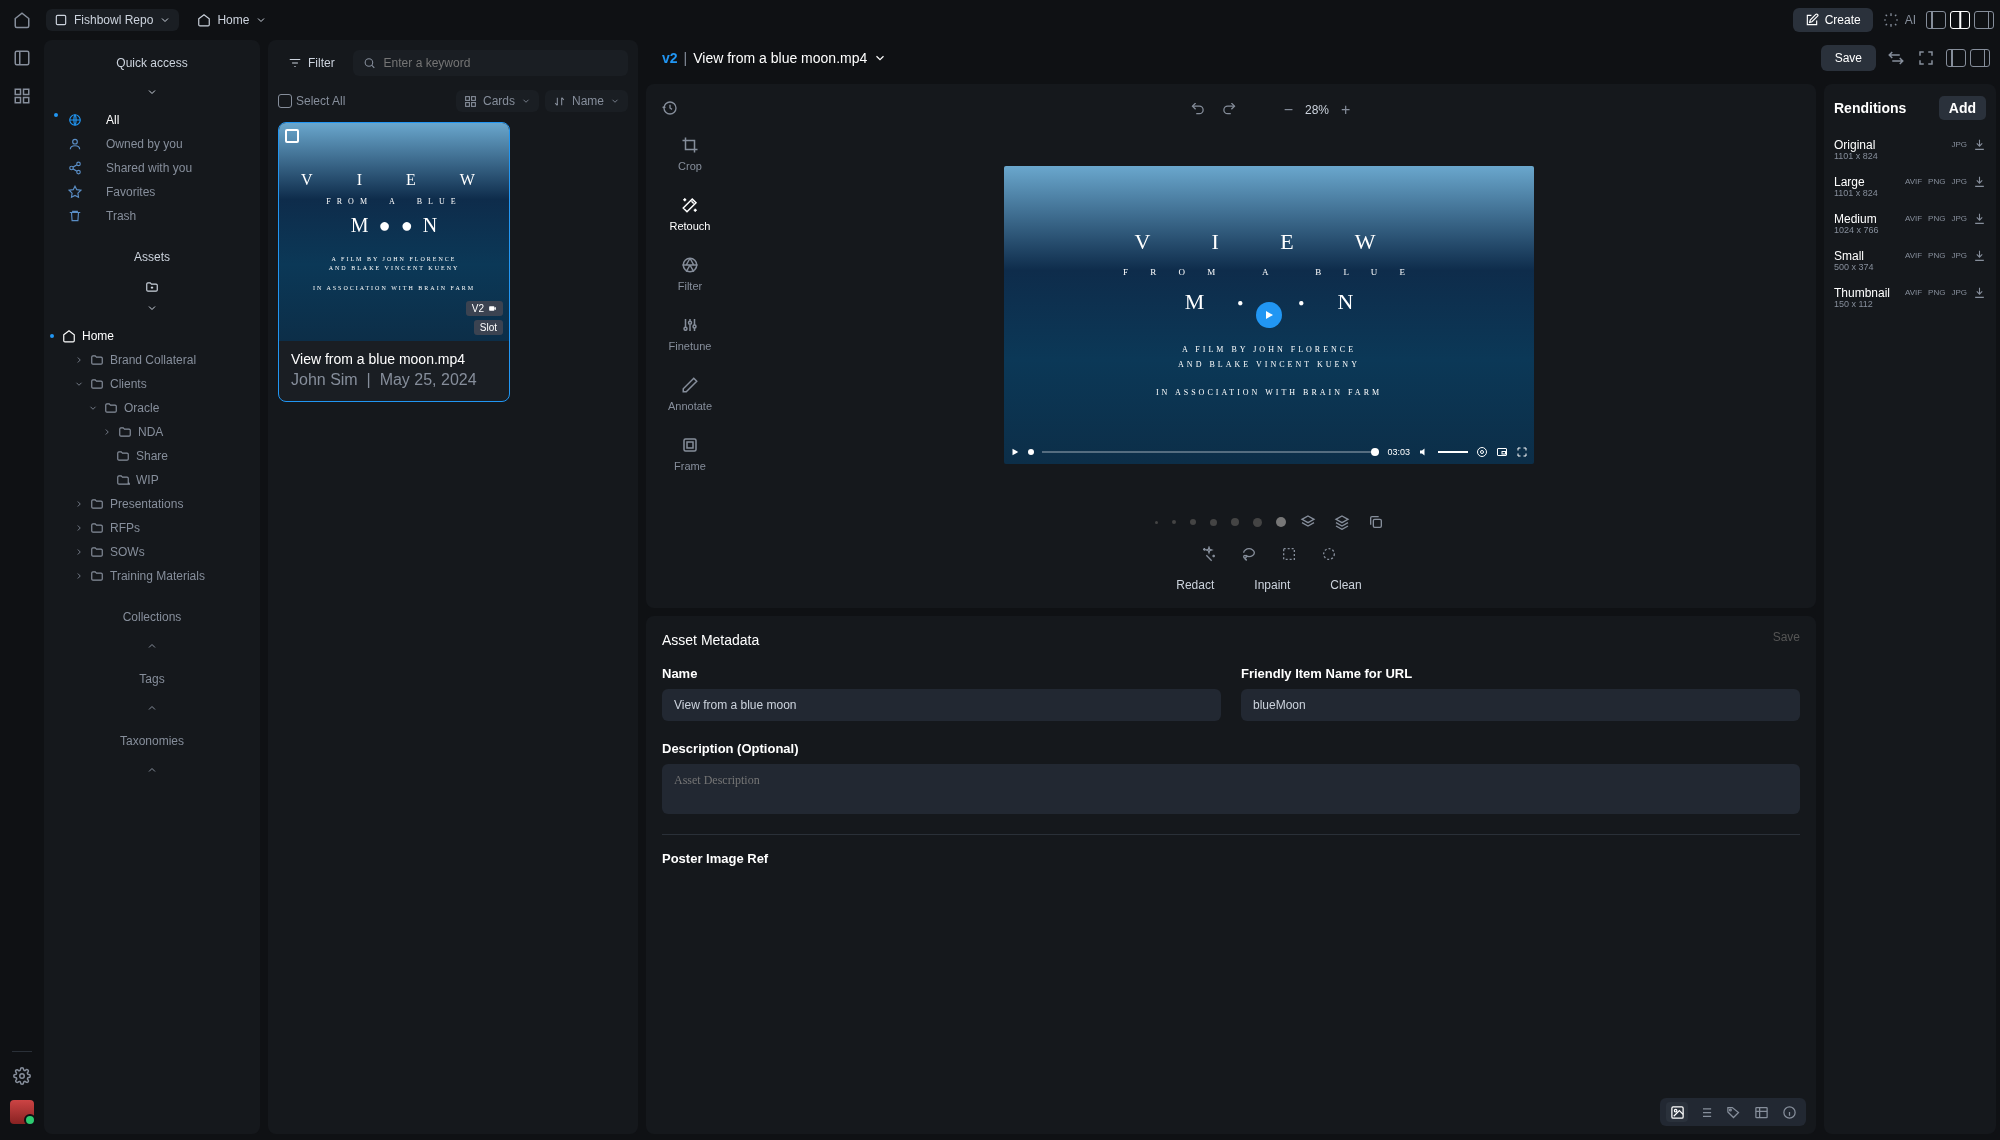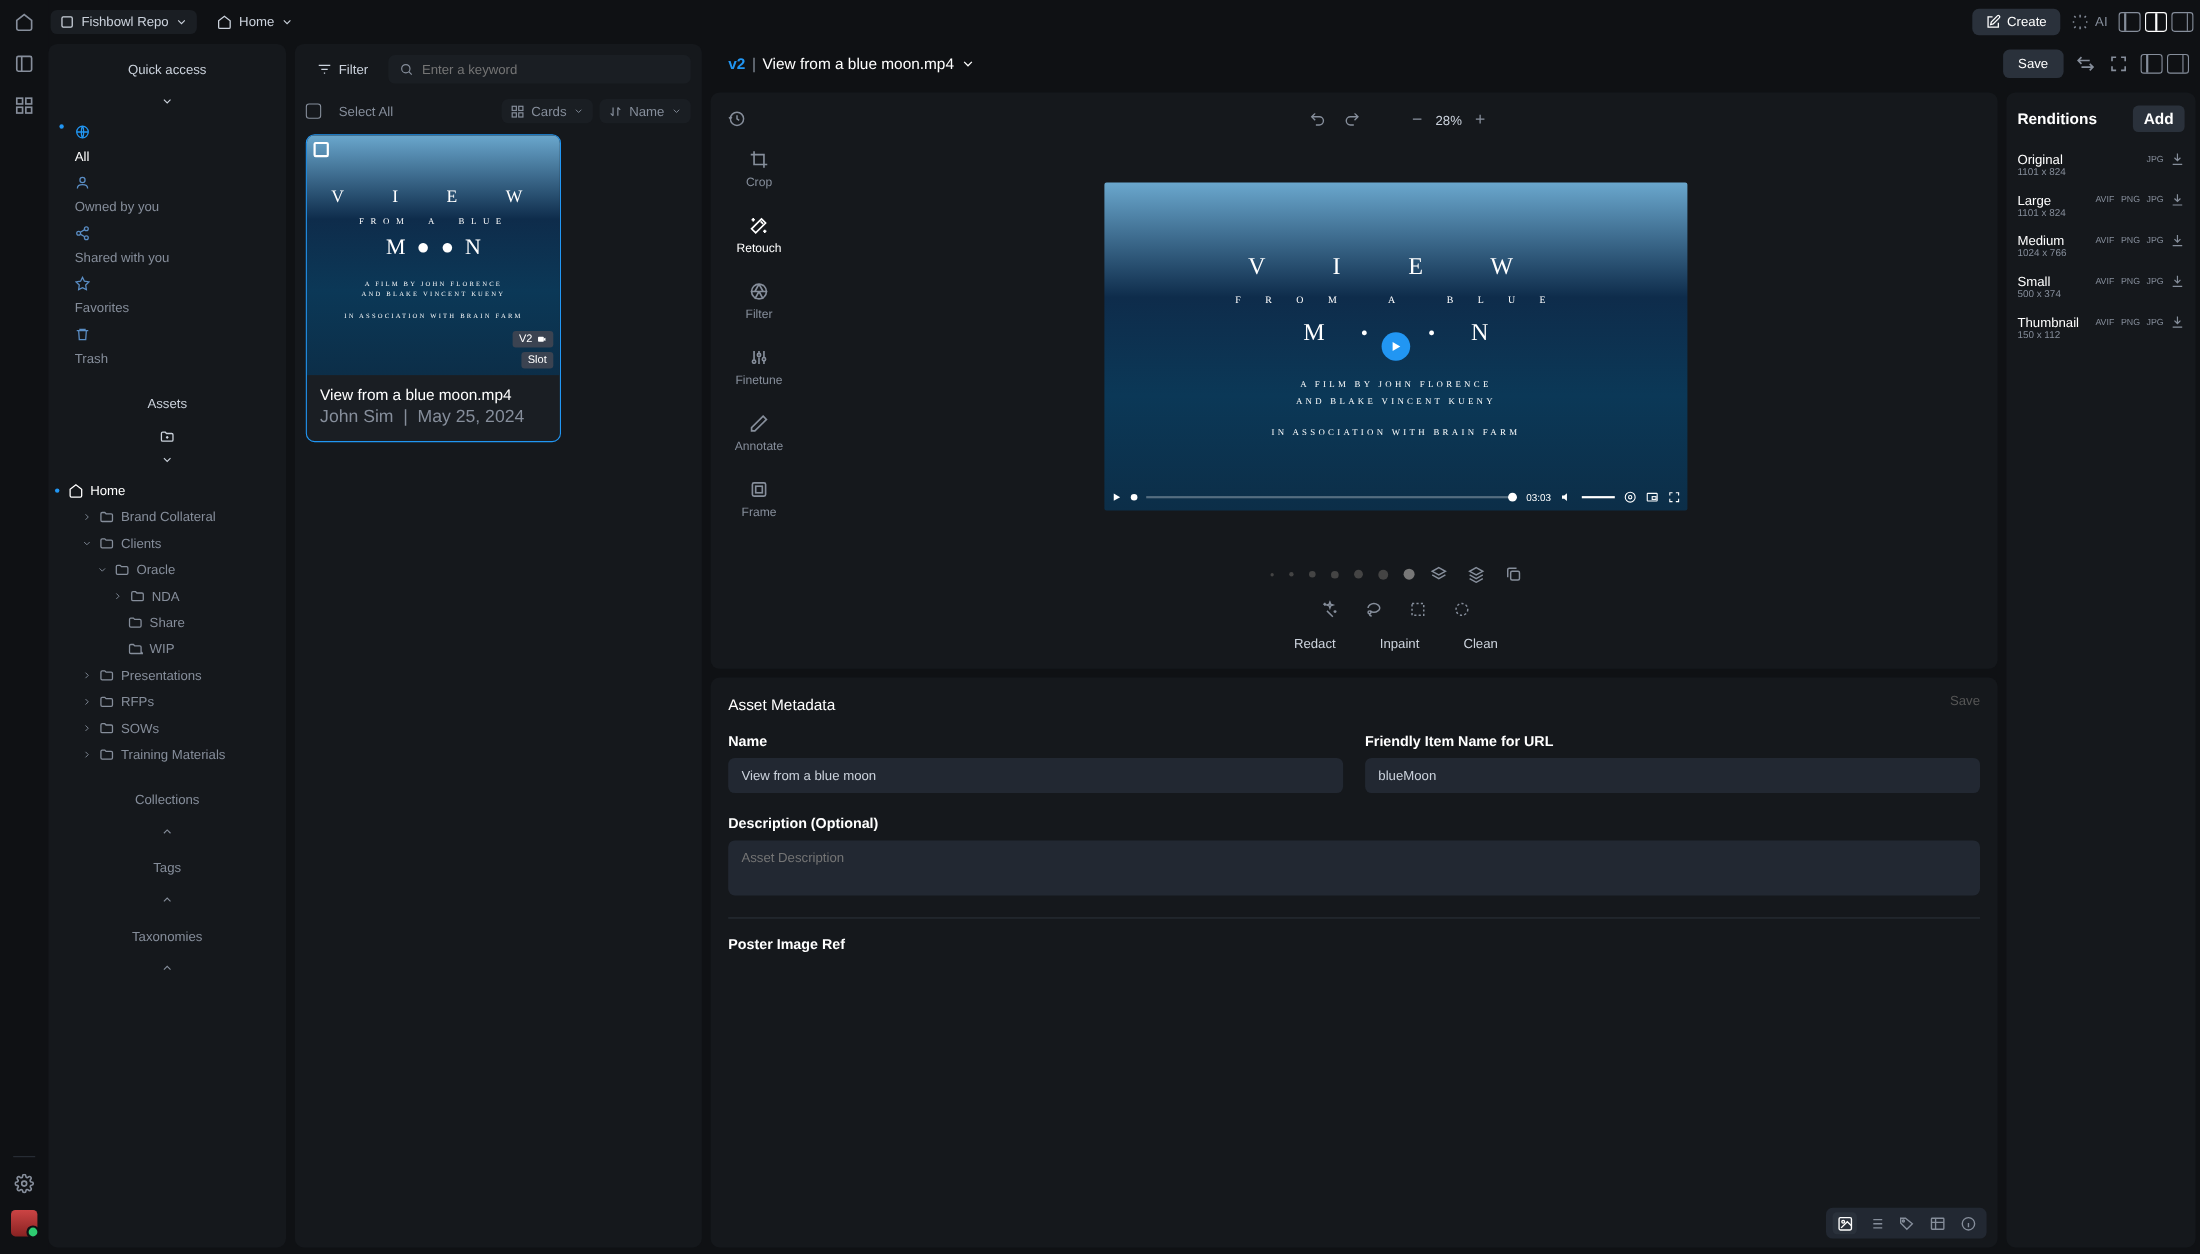--- a/index.html
+++ b/index.html
@@ -22,34 +22,34 @@
   .appbar { left:44px; top:4px; right:4px; height:32px; position:absolute; display:flex; align-items:center; gap:10px; padding:0 2px; }
   .crumb { display:flex; align-items:center; gap:6px; padding:4px 8px; border-radius:6px; background:var(--bg2); color:var(--txt); }
 
   .iconbar { position:absolute; left:0; top:0; bottom:0; width:44px; background:var(--bg); display:flex; flex-direction:column; align-items:center; padding-top:10px; gap:18px; }
   .iconbar .btm { margin-top:auto; margin-bottom:16px; display:flex; flex-direction:column; align-items:center; gap:14px; }
   .hr { width:20px; height:1px; background:var(--border); }
 
   .sidebar { position:absolute; left:44px; top:40px; width:216px; bottom:6px; background:var(--bg1); border-radius:8px; display:flex; flex-direction:column; padding:6px 0; overflow:hidden;}
   .sidebar h4 { margin:0; padding:10px 14px; font-weight:500; color:var(--txt); display:flex; align-items:center; gap:8px; font-size:12px;flex-direction:column;}
   .sidebar h4 .sp { flex:1; }
-  .navitem { display:flex; align-items:flex-start; gap:8px; padding:5px 14px 5px 24px; color:var(--muted); position:relative;flex-direction:column; }
+  .navitem { display:flex; align-items:flex-start; gap:24px; padding:5px 14px 5px 24px; color:var(--muted); position:relative; }
   .navitem.act { color:var(--txt2); }
   .treeitem { display:flex; align-items:center; gap:6px; padding:5px 10px 5px 18px; color:var(--muted); font-size:12px;}
   .treeitem.act { color:var(--txt2); }
   .ind1 { padding-left:30px; } .ind2 { padding-left:44px;} .ind3 { padding-left:58px;}
   .dot { width:4px; height:4px; border-radius:50%; background:#2196f3; position:absolute; left:10px;}
 
   .midpanel { position:absolute; left:268px; top:40px; width:370px; bottom:6px; background:var(--bg1); border-radius:8px; display:flex; flex-direction:column; overflow:hidden;}
   .midbar { display:flex; align-items:center; gap:8px; padding:10px 10px; }
   .pill { display:flex; align-items:center; gap:6px; padding:5px 10px; background:var(--bg2); border-radius:6px; color:var(--txt); }
   .search { flex:1; display:flex; align-items:center; gap:6px; padding:5px 10px; background:var(--bg2); border-radius:6px; color:var(--muted);}
   .search input { background:transparent; border:none; outline:none; color:var(--txt); font-size:12px; width:100%;}
   .midbar2 { display:flex; align-items:center; padding:4px 10px 10px; gap:6px;}
-  .chk { display:flex; align-items:center; gap:16px; color:var(--muted);}
+  .chk { display:flex; align-items:center; gap:4px; color:var(--muted);}
   .sp { flex:1; }
   .drop { display:flex; align-items:center; gap:6px; color:var(--muted); padding:4px 8px; background:var(--bg2); border-radius:6px;}
 
   .card { margin:0 10px; width:232px; border:1px solid var(--accent); border-radius:8px; overflow:hidden; background:var(--bg2);}
   .thumb { position:relative; height:218px; background:linear-gradient(180deg,#6aa7cd 0%, #0e2c4b 35%, #0b3857 65%, #0c2e48 100%); display:flex; align-items:center; justify-content:center; color:#fff;}
   .thumb .title-ov { position:absolute; top:0; left:0; right:0; bottom:0; display:flex; flex-direction:column; align-items:center; justify-content:center; gap:8px; font-family:Georgia, serif; letter-spacing:12px; font-size:16px;}
   .thumb .sub { letter-spacing:6px; font-size:8px;text-align:right;}
   .thumb .dots { display:flex; gap:14px; font-size:20px; letter-spacing:0;}
   .thumb .credits { font-size:6px; letter-spacing:2px; text-align:center; line-height:1.6;}
   .tagbox { position:absolute; left:6px; top:6px; width:14px; height:14px; border:2px solid #fff; border-radius:2px; }
@@ -93,21 +93,21 @@
   .iconsrow { display:flex; gap:18px; color:var(--muted);}
   .seltools { display:flex; gap:24px; color:var(--muted);}
   .airow { display:flex; gap:40px; color:var(--txt); font-size:12px;}
 
   .metadata { flex:1; background:var(--bg1); border-radius:8px; padding:16px 16px 40px; min-height:0; overflow:hidden; position:relative;}
   .metadata h3 { margin:0 0 18px 0; font-size:14px; font-weight:500; color:var(--txt2);}
   .mrow { display:flex; gap:20px; margin-bottom:20px;}
   .mfield { flex:1; display:flex; flex-direction:column; gap:8px;}
   .mfield label { font-size:13px; font-weight:600; color:var(--txt2);}
   .mfield input, .mfield textarea { background:var(--bg3); border:none; border-radius:6px; padding:9px 12px; color:var(--txt); font-size:12px; font-family:inherit; outline:none;}
-  .mfield textarea { height:50px; resize:none;}
+  .mfield textarea { height:50px; resize:none;font-family:Liberation Serif, serif;}
   .metasave { position:absolute; right:16px; top:14px; color:#555; font-size:12px;}
   .bticons { position:absolute; right:10px; bottom:8px; display:flex; gap:6px; background:var(--bg3); padding:4px 6px; border-radius:6px;}
   .bticons .ic { width:22px; height:20px; display:flex; align-items:center; justify-content:center; color:var(--muted); border-radius:4px;}
   .bticons .ic.act { background:var(--bg4); color:var(--txt2);}
 
   .rend { width:172px; background:var(--bg1); border-radius:8px; padding:12px 10px; display:flex; flex-direction:column;}
   .rend h3 { margin:0 0 18px 0; font-size:14px; font-weight:600; color:var(--txt2); display:flex; align-items:center;}
   .rend .add { margin-left:auto; background:var(--bg4); color:#fff; padding:4px 10px; border-radius:5px; font-size:14px;}
   .ritem { margin-bottom:14px; }
   .ritem .n { font-size:12px; color:var(--txt2); }

